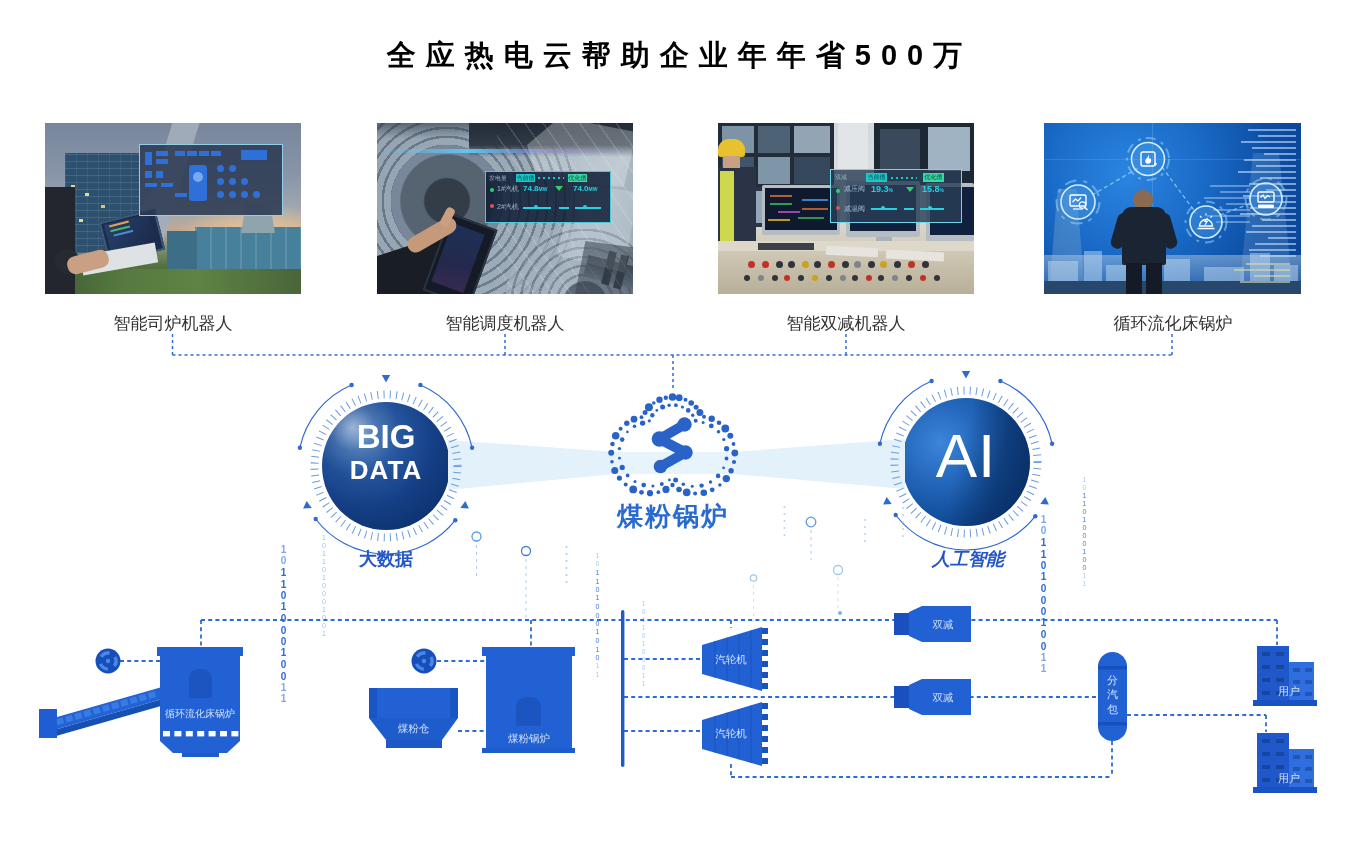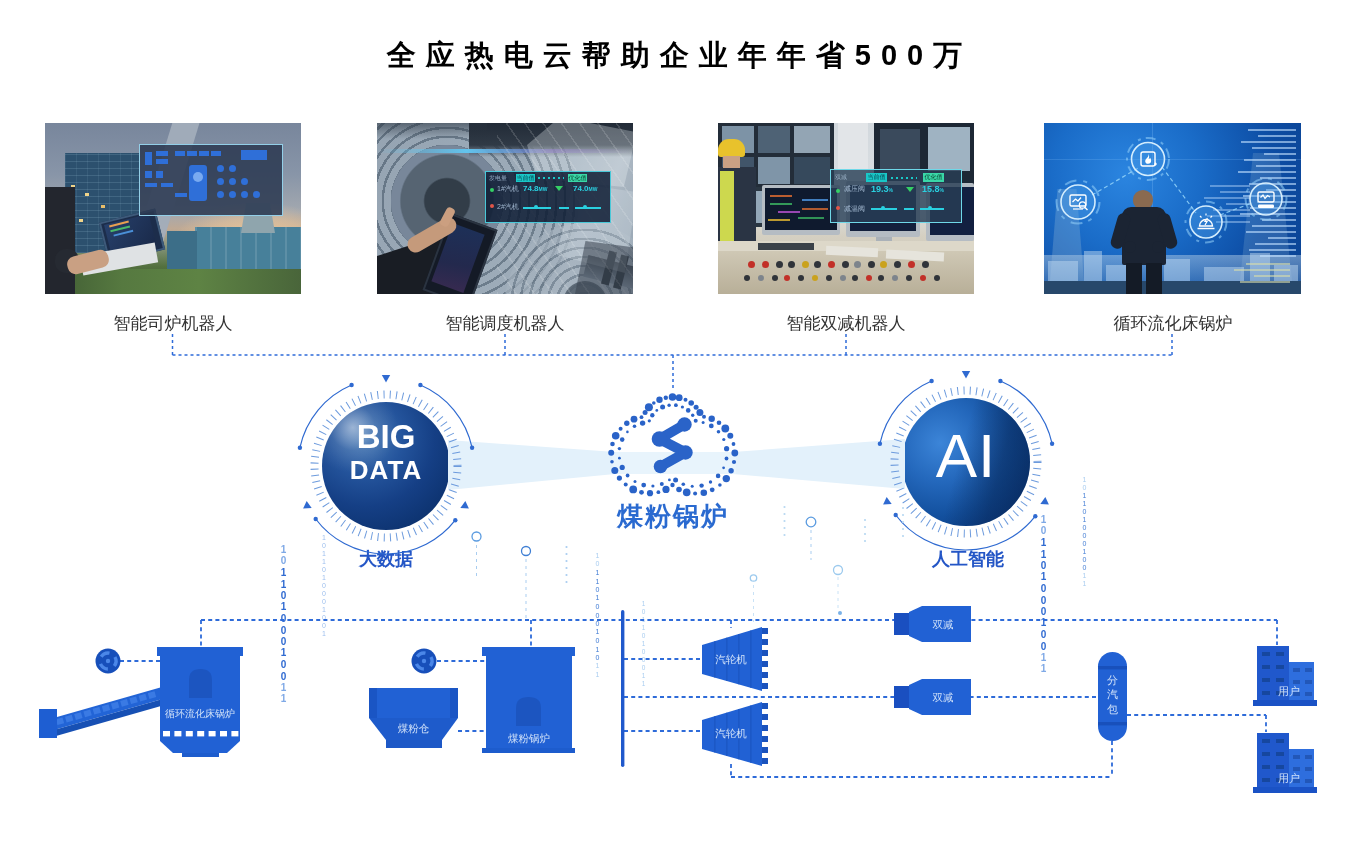--- a/index.html
+++ b/index.html
@@ -275,21 +275,21 @@
 </div>
 <div class="cap" style="left:1045px;">循环流化床锅炉</div>
 
 <div class="abs" style="left:322px;top:402px;width:128px;height:128px;border-radius:50%;background:radial-gradient(circle at 34% 28%,#4678b4 0%,#24549c 30%,#153f85 55%,#0d3370 80%,#0a2c60 100%);"></div>
 <div class="abs" style="left:322px;top:402px;width:128px;height:128px;border-radius:50%;background:radial-gradient(circle at 24% 20%,rgba(255,255,255,.5) 0%,rgba(255,255,255,.1) 16%,rgba(255,255,255,0) 32%);"></div>
 <div class="abs" style="left:322px;top:421px;width:128px;text-align:center;color:#fff;font-weight:bold;font-size:33px;line-height:31px;letter-spacing:0px;">BIG<br><span style="font-size:26px;letter-spacing:1px;">DATA</span></div>
 <div class="abs" style="left:902px;top:398px;width:128px;height:128px;border-radius:50%;background:radial-gradient(circle at 30% 35%,#3c85d8 0%,#2468bc 32%,#13509e 60%,#0b3d85 84%,#093672 100%);"></div>
 <div class="abs" style="left:902px;top:398px;width:128px;height:128px;border-radius:50%;background:linear-gradient(105deg,rgba(8,40,90,0) 45%,rgba(7,34,78,.45) 72%,rgba(6,30,70,.55) 100%);border-radius:50%;"></div>
 <div class="abs" style="left:902px;top:420px;width:128px;text-align:center;color:#fff;font-size:62px;font-weight:400;letter-spacing:1px;">AI</div>
 <div class="abs" style="left:286px;top:547px;width:200px;text-align:center;font-size:18px;font-weight:bold;color:#2456c6;">大数据</div>
-<div class="abs" style="left:868px;top:547px;width:200px;text-align:center;font-size:18px;font-weight:bold;color:#2456c6;">人工智能</div>
+<div class="abs" style="left:868px;top:547px;width:200px;text-align:center;font-size:18px;font-weight:bold;color:#2456c6;font-style:italic;">人工智能</div>
 <div class="abs" style="left:573px;top:499px;width:200px;text-align:center;font-size:26px;font-weight:600;color:#2a6ad0;letter-spacing:2px;">煤粉锅炉</div>
 
 <svg width="1359" height="842" viewBox="0 0 1359 842" style="position:absolute;left:0;top:0">
 <polygon points="448,440 615,452 615,474 448,490" fill="#e3f1fb"></polygon>
 <polygon points="905,439 733,452 733,474 905,489" fill="#e3f1fb"></polygon>
 <rect x="612" y="452" width="124" height="22" fill="#e8f4fc"></rect>
 
 <line x1="172.5" y1="334" x2="172.5" y2="355" stroke="#2e6bd9" stroke-width="1.5" stroke-dasharray="3 3"></line>
 <line x1="505" y1="334" x2="505" y2="355" stroke="#2e6bd9" stroke-width="1.5" stroke-dasharray="3 3"></line>
 <line x1="846" y1="334" x2="846" y2="355" stroke="#2e6bd9" stroke-width="1.5" stroke-dasharray="3 3"></line>

